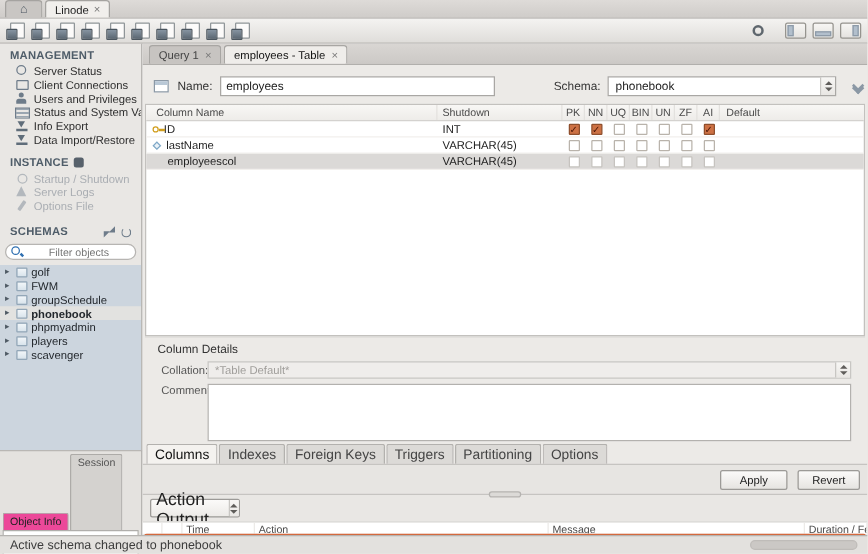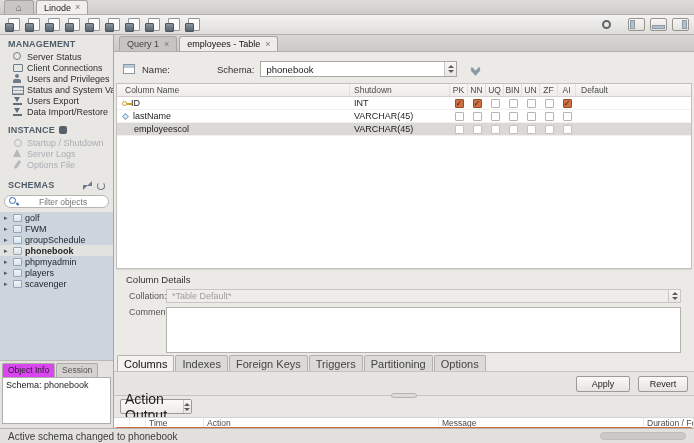--- a/index.html
+++ b/index.html
@@ -56,21 +56,21 @@
   .schema-list{margin-top:4px;background:#ccd5de;height:162px;overflow:hidden;}
   .schema-row{display:flex;align-items:center;height:11px;padding-left:4px;gap:3px;font-size:9px;color:#23282d;cursor:default;}
   .schema-row.selected{background:#e2e2e0;font-weight:bold;}
   .s-arrow{color:#4f5a64;font-size:7px;width:6px;line-height:11px;flex:none;}
   .dbicon{width:9px;height:8px;border:1px solid #93a7b8;background:linear-gradient(#f2f6f9,#d9e4ec);border-radius:1px;flex:none;}
 
   
   .bottomleft{position:absolute;left:0;top:360px;width:114px;height:68px;border-right:1px solid #a8a6a3;border-top:1px solid #b9b7b4;background:#e4e2df;}
   .bl-tabs{display:flex;padding:2px 0 0 2px;gap:1px;}
   .bl-tab{font-size:8.5px;padding:1px 5px 2px 5px;border:1px solid #adaba8;border-bottom:none;border-radius:2px 2px 0 0;background:#d4d2cf;color:#555;}
-  .bl-tab.active{background:#d946ef;color:#222;}
+  .bl-tab.active{background:#ec4899;color:#222;margin-top:47px;}
   .bl-box{margin:0 2px;background:#fff;border:1px solid #b0aeab;height:47px;font-size:9px;padding:2px 3px;color:#222;}
 
   
   .statusbar{position:absolute;left:0;top:428px;width:694px;height:15px;background:#e3e1de;border-top:1px solid #b5b3b0;display:flex;align-items:center;padding:0 8px;font-size:10px;color:#3c3c3c;}
   .status-pill{margin-left:auto;width:86px;height:8px;background:#cbc8c5;border:1px solid #bfbcb9;border-radius:4px;}
 
   
   .main{position:absolute;left:114px;top:35px;width:580px;height:393px;background:#eceae7;overflow:hidden;}
   .etabs{height:17px;background:linear-gradient(#d9d6d3,#ccc9c6);border-bottom:1px solid #b1afac;display:flex;align-items:flex-end;padding-left:5px;}
   .etab{height:15px;display:flex;align-items:center;gap:5px;padding:0 7px;font-size:9px;background:#c7c4c1;border:1px solid #a8a6a3;border-bottom:none;border-radius:3px 3px 0 0;margin-right:2px;color:#444;}
@@ -201,21 +201,21 @@
     <div class="side-item">
         <span class="si si-users"></span>
         <span>Users and Privileges</span>
       </div>
     <div class="side-item">
         <span class="si si-vars"></span>
         <span>Status and System Variables</span>
       </div>
     <div class="side-item">
         <span class="si si-export"></span>
-        <span>Users Export</span>
+        <span>Info Export</span>
       </div>
     <div class="side-item">
         <span class="si si-import"></span>
         <span>Data Import/Restore</span>
       </div>
 
     <div class="side-title" style="margin-top:4px;">
         <span>INSTANCE</span>
         <span class="ttl-ico"></span>
       </div>
@@ -298,20 +298,21 @@
       </div>
       <div class="etab active">
         <span>employees - Table</span>
         <span class="xbtn">×</span>
       </div>
     </div>
 
     <div class="formrow">
       <span class="ic-table"></span>
       <span class="flabel">Name:</span>
+      <input class="name-input" value="employees" style="">
       <span class="flabel schema-label">Schema:</span>
       <span class="fselect">
         <span>phonebook</span>
         <span class="stepper"></span>
       </span>
       <span class="dbl-chevron">
         <span class="chev"></span>
         <span class="chev"></span>
       </span>
     </div>

